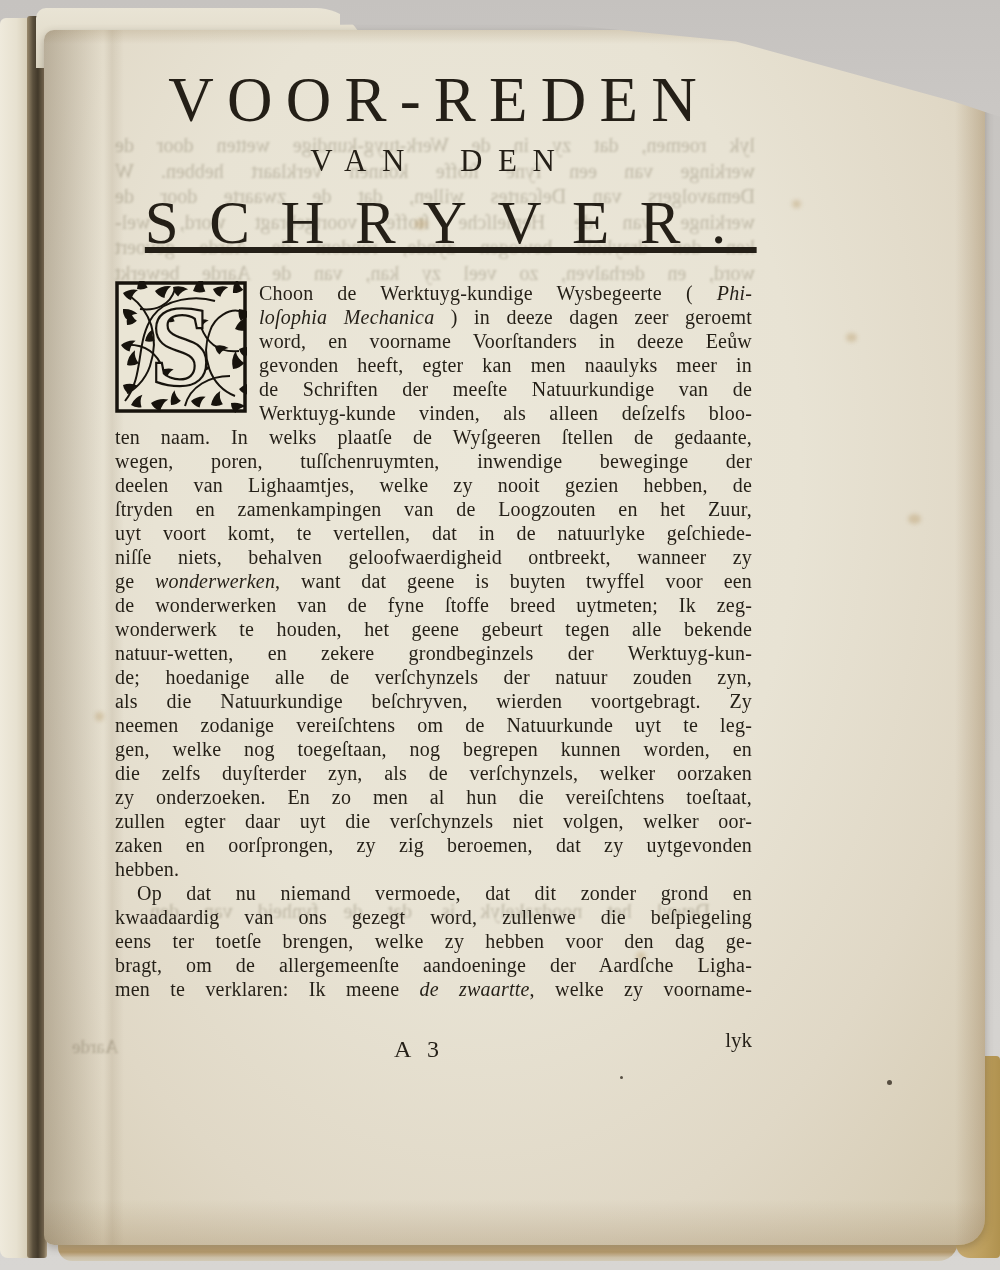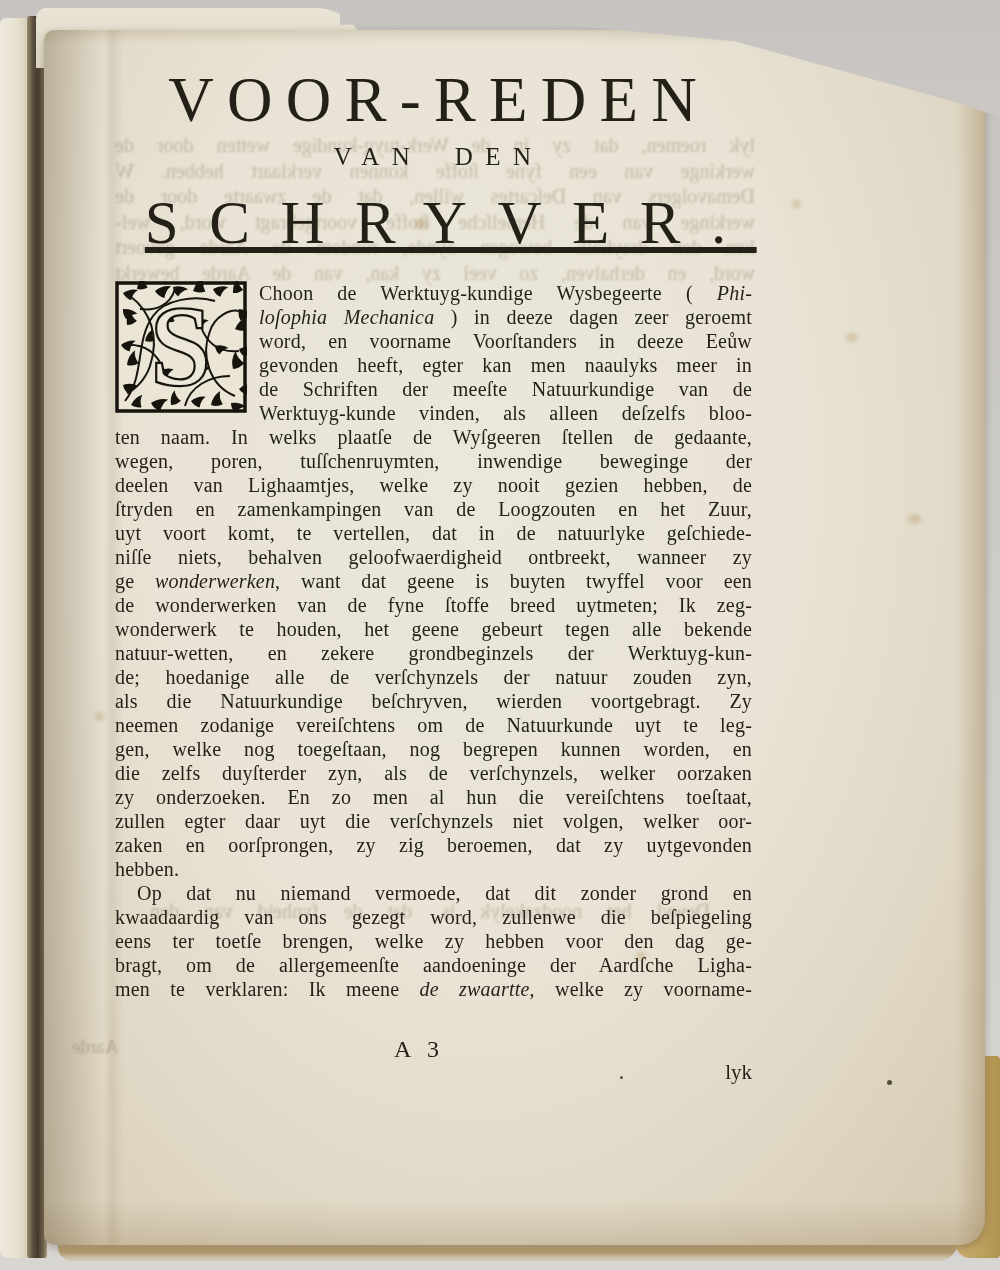--- a/index.html
+++ b/index.html
@@ -67,21 +67,21 @@
     transform:scaleX(-1);filter:blur(1px);font-size:19px;
   }
   
   .content{position:absolute;inset:0;z-index:5;color:#241f17;}
   .title1{
     position:absolute;left:110px;top:64px;width:645px;text-align:center;
     font-size:63px;letter-spacing:.21em;text-indent:.21em;font-weight:400;
   }
   .title2{
     position:absolute;left:110px;top:143px;width:645px;text-align:center;
-    font-size:25px;letter-spacing:.5em;text-indent:.5em;word-spacing:.55em;
+    font-size:31px;letter-spacing:.5em;text-indent:.5em;word-spacing:.55em;
   }
   .title3{
     position:absolute;left:108px;top:188px;width:655px;text-align:center;
     font-size:61px;letter-spacing:.5em;text-indent:.5em;text-decoration:underline;
   }
   .text-block{
     position:absolute;left:115px;top:281px;width:637px;
     font-size:20px;line-height:24px;letter-spacing:.2px;
     text-align:justify;
   }
@@ -90,21 +90,21 @@
   .tl.ind{text-indent:22px;}
   .it{font-style:italic;}
   .dropcap{
     float:left;width:132px;height:132px;margin:0 12px 8px 0;
   }
   .signature{
     position:absolute;left:98px;top:1036px;width:637px;text-align:center;
     font-size:24px;word-spacing:.45em;
   }
   .catchword{
-    position:absolute;left:115px;top:1060px;width:637px;text-align:right;
+    position:absolute;left:115px;top:1028px;width:637px;text-align:right;
     font-size:21px;
   }
 </style>
 </head>
 <body>
 
 <div class="photo">
 
   <div class="facing-page"></div>
   <div class="gutter"></div>

